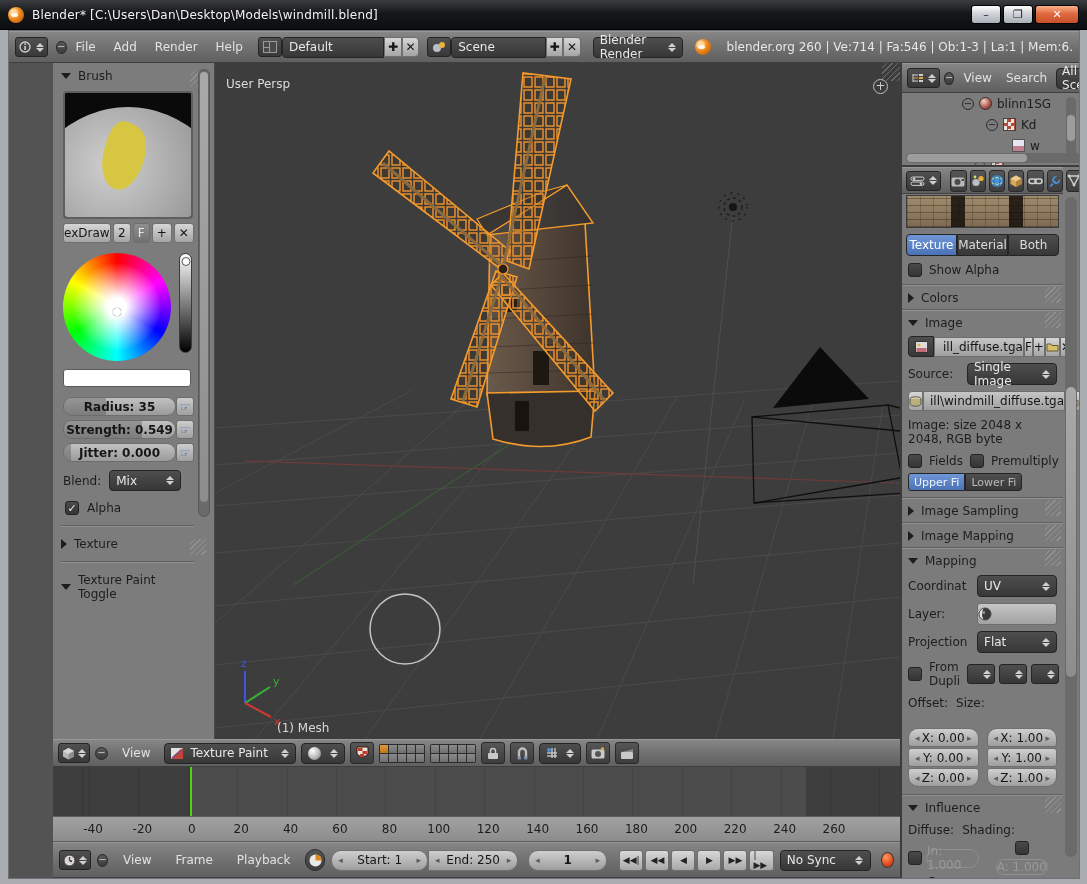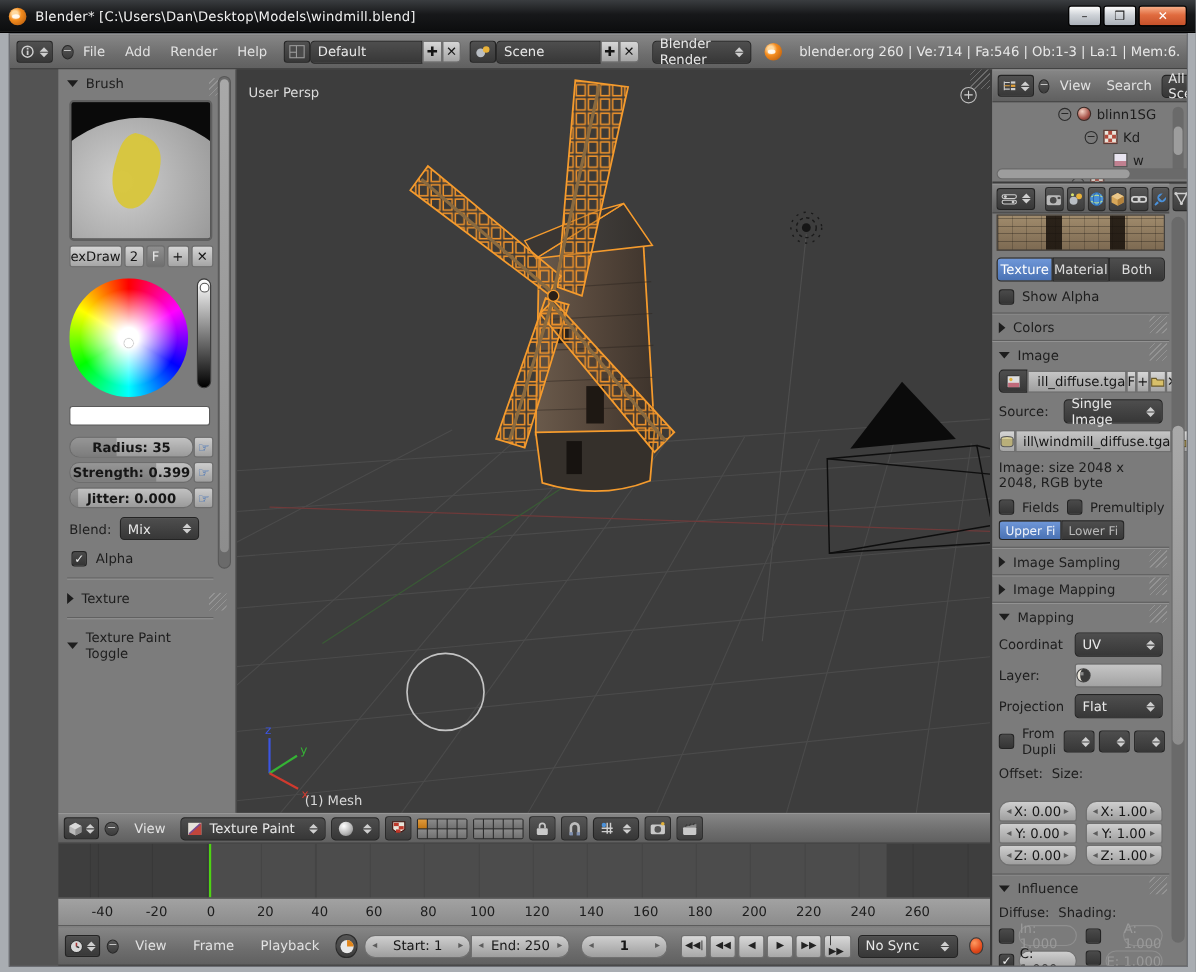--- a/index.html
+++ b/index.html
@@ -297,21 +297,21 @@
           <div class="slider-row">
             <div class="slider">
               <div class="fill" style="width:38%"></div>
                   <span>Radius: 35</span>
             </div>
             <div class="hand-btn">☞</div>
           </div>
           <div class="slider-row">
             <div class="slider">
               <div class="fill" style="width:70%"></div>
-                  <span>Strength: 0.399</span>
+                  <span>Strength: 0.549</span>
             </div>
             <div class="hand-btn">☞</div>
           </div>
           <div class="slider-row">
             <div class="slider">
               <div class="fill" style="width:6%"></div>
                   <span>Jitter: 0.000</span>
             </div>
             <div class="hand-btn">☞</div>
           </div>
@@ -992,21 +992,21 @@
           </div>
           <div class="col2" style="margin-bottom:4px">
             <span class="plabel">Diffuse:</span>
             <span class="plabel">Shading:</span>
           </div>
           <div class="col2" style="margin-bottom:4px">
             <div style="display:flex; align-items:center; gap:4px;">
               <div class="chk"></div>
               <div class="pill off" style="flex:1; height:19px;">In: 1.000</div>
             </div>
-            <div style="display:flex; align-items:center; gap:20px;">
+            <div style="display:flex; align-items:center; gap:4px;flex-direction:column;">
               <div class="chk"></div>
               <div class="pill off" style="flex:1; height:19px;">A: 1.000</div>
             </div>
           </div>
           <div class="col2">
             <div style="display:flex; align-items:center; gap:4px;">
               <div class="chk">✓</div>
               <div class="pill" style="flex:1; height:19px;">C: 1.000</div>
             </div>
             <div style="display:flex; align-items:flex-start; gap:4px;">

